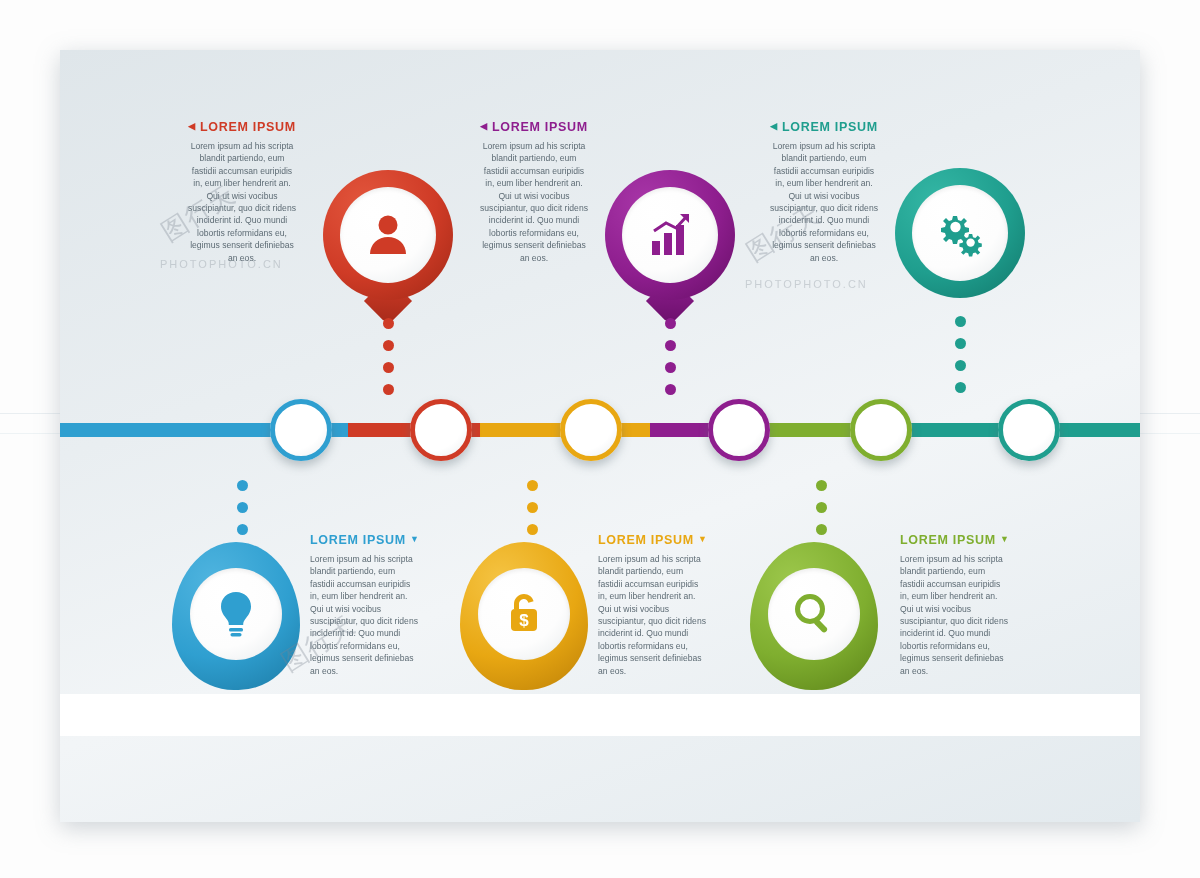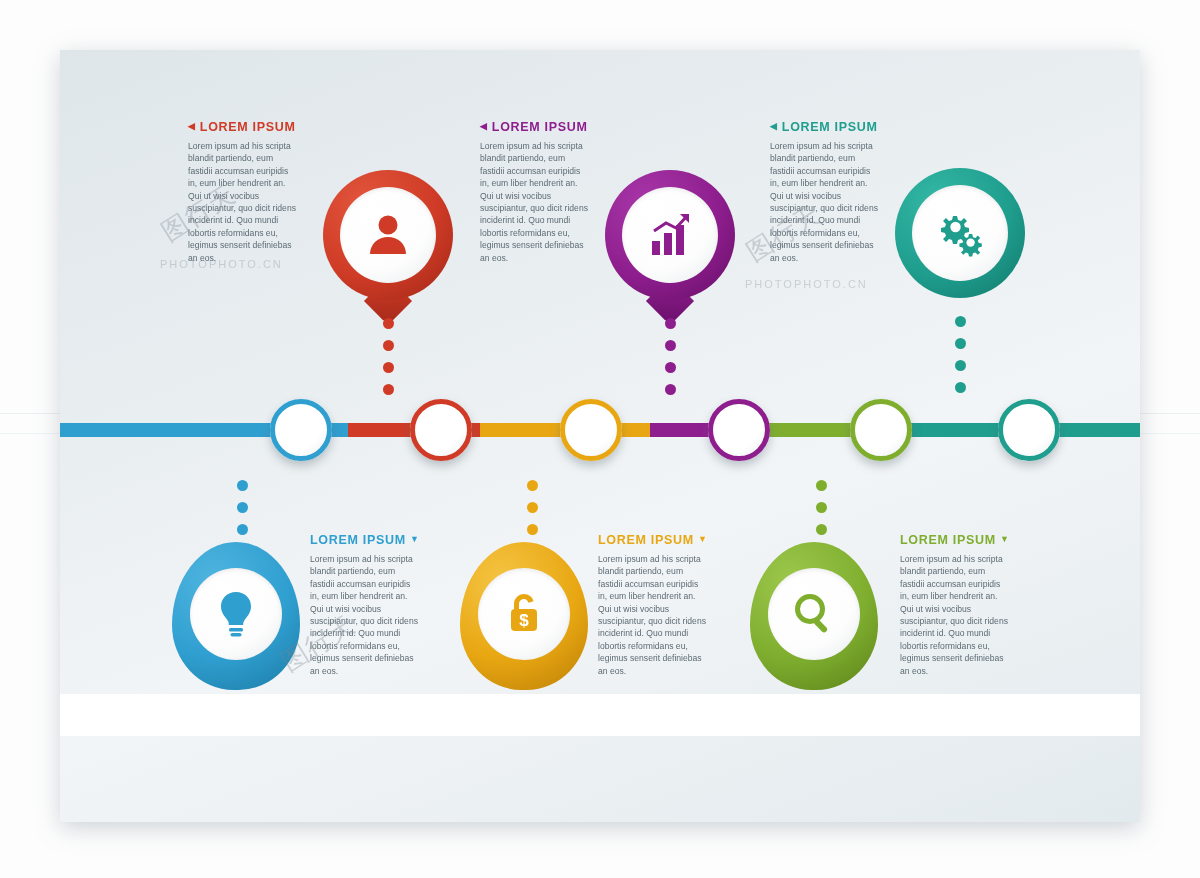--- a/index.html
+++ b/index.html
@@ -101,21 +101,21 @@
   }
 
   
   .tblock{position:absolute;width:108px;}
   .tblock .hd{
     font-size:12.5px;font-weight:bold;letter-spacing:.7px;white-space:nowrap;
   }
   .tblock .bd{
     font-size:8.6px;line-height:12.4px;color:#5d6b74;margin-top:6px;
   }
-  .tblock.right{text-align:left;}
+  .tblock.right{text-align:center;}
   .tblock.left{text-align:left;}
   .hd .tri{font-size:9px;vertical-align:2px;}
 
   .wm{position:absolute;color:rgba(120,130,140,.30);font-size:11px;letter-spacing:2px;
       font-family:"Liberation Sans", sans-serif;pointer-events:none;}
   .wm.big{font-size:26px;letter-spacing:1px;color:rgba(125,135,145,.33);}
   .wm.rot{transform:rotate(-32deg);transform-origin:left top;}
   .svgicon{display:block;}
 </style>
 </head>

